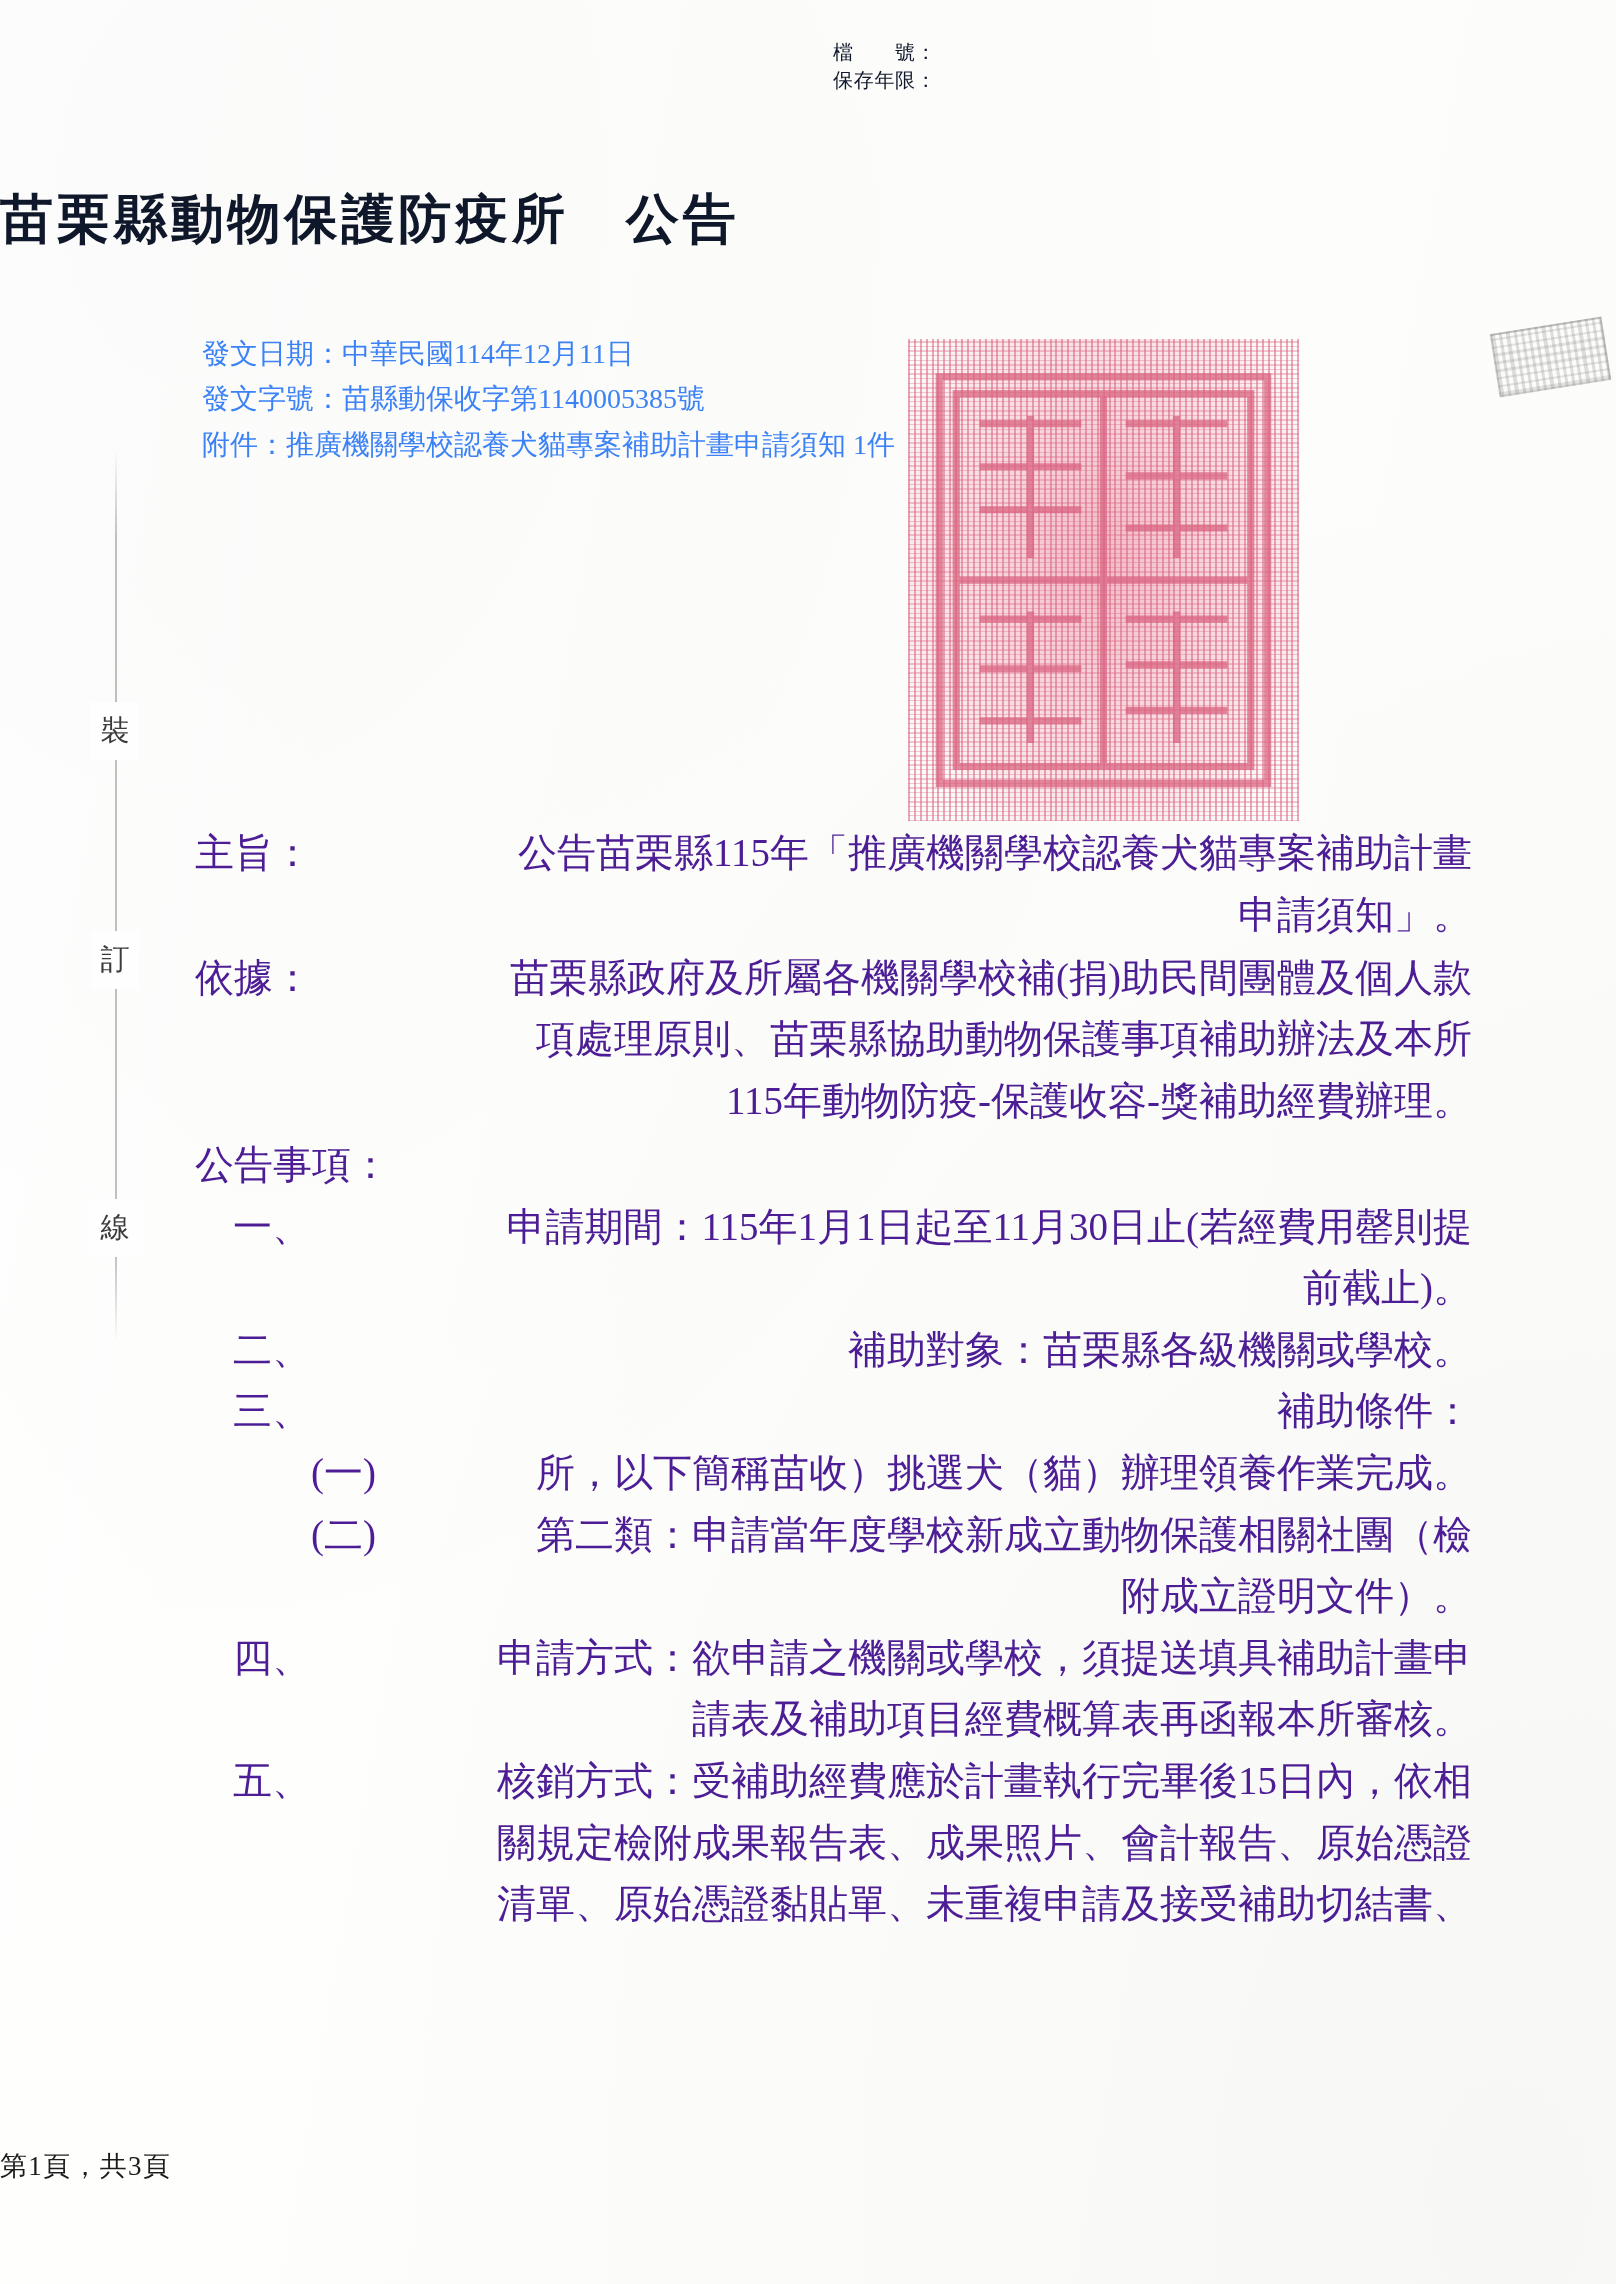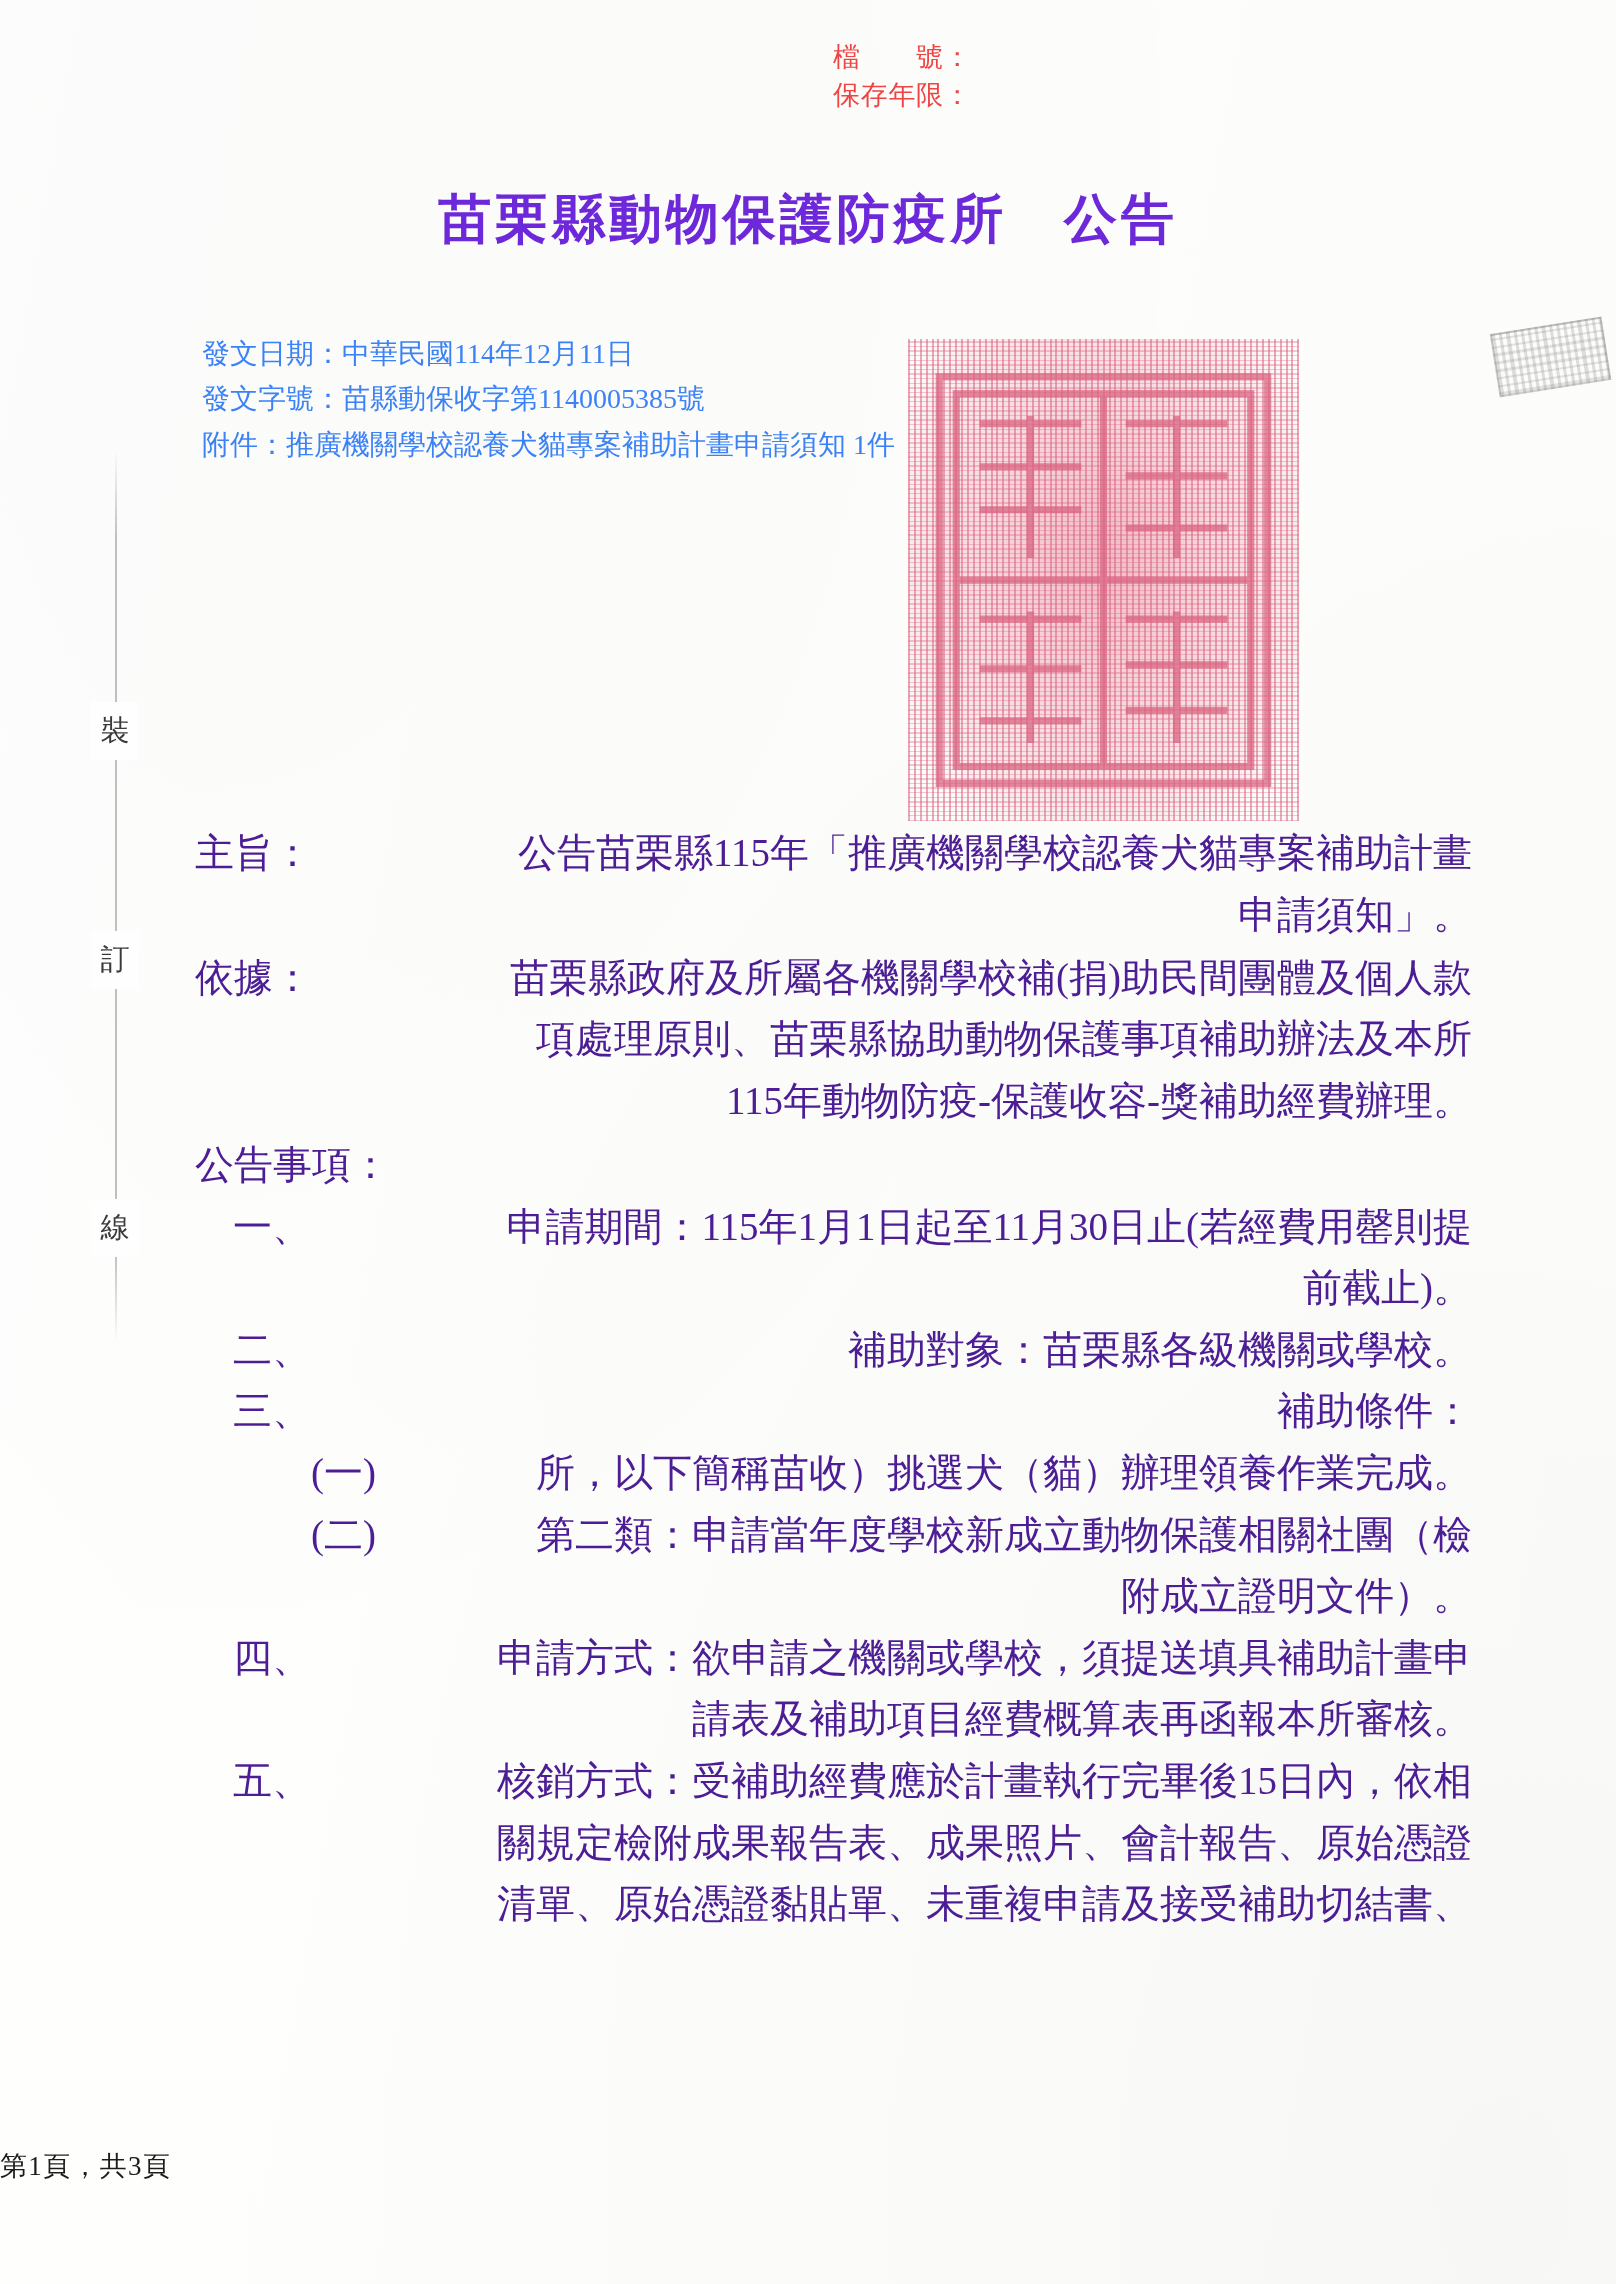--- a/index.html
+++ b/index.html
@@ -30,38 +30,38 @@
       radial-gradient(ellipse at 92% 96%, rgba(0,0,0,0.02), rgba(0,0,0,0) 60%),
       linear-gradient(100deg, #ffffff 0%, #fdfdfb 45%, #fcfcfa 100%);
     pointer-events: none;
   }
 
   
   .archive-header {
     position: absolute;
     left: 833px;
     top: 38px;
-    font-size: 27px;
+    font-size: 20px;
     line-height: 1.42;
     letter-spacing: 0.7px;
-    color: #ef4444;
+    color: #0f172a;
   }
   .archive-header .row { white-space: pre; }
 
   
   .doc-title {
     position: absolute;
     left: 0;
     right: 0;
     top: 184px;
-    text-align: center;
+    text-align: left;
     font-size: 53px;
     font-weight: 700;
     letter-spacing: 3.9px;
-    color: #6d28d9;
+    color: #0f172a;
     white-space: pre;
   }
 
   
   .meta-block {
     position: absolute;
     left: 202px;
     top: 331px;
     font-size: 28px;
     line-height: 1.62;

